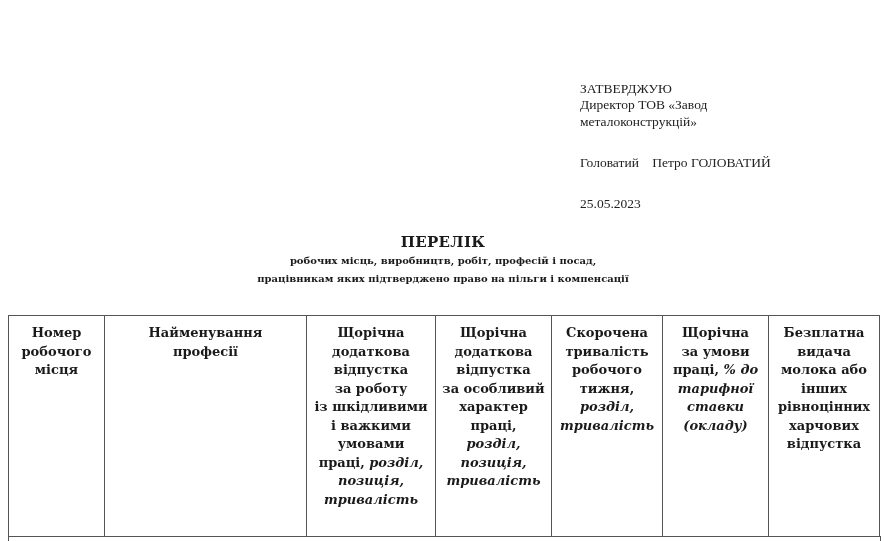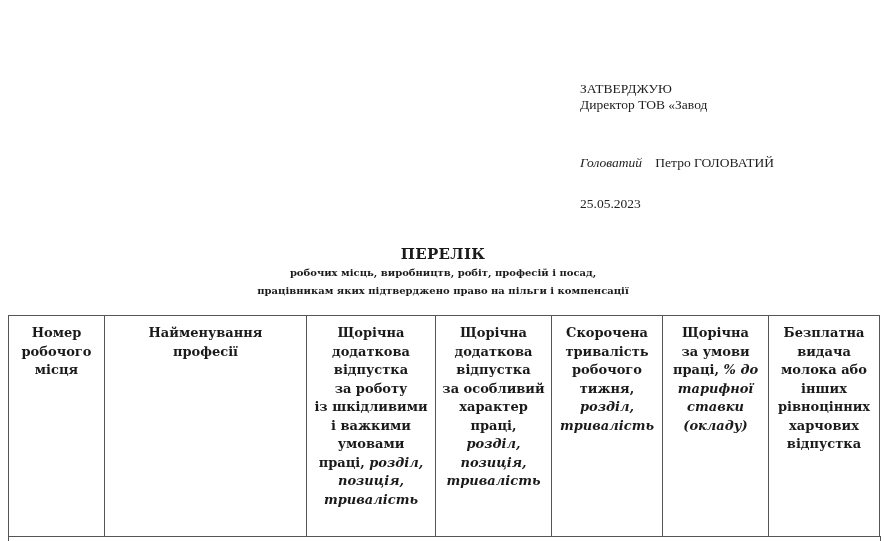--- a/index.html
+++ b/index.html
@@ -9,25 +9,25 @@
     position: relative;
   }
   .approval {
     position: absolute; left: 580px; top: 52px; width: 300px;
     font-family: "Liberation Serif", serif; font-size: 13.5px; color: #222;
   }
   .approval .line { margin: 0; line-height: 17px; }
   .approval .title { position: absolute; top: 4px; margin-top: 24px; }
   .approval .director { position: absolute; top: 44px; width: 190px; line-height: 17px; }
   .approval .sign { position: absolute; top: 102px; white-space: nowrap; }
-  .approval .sign .sig { font-style: italic; margin-right: 10px; }
+  .approval .sign .sig { margin-right: 10px; }
   .approval .date { position: absolute; top: 143px; }
 
   .heading {
-    position: absolute; left: 0; top: 245px; width: 886px; text-align: center;
+    position: absolute; left: 0; top: 233px; width: 886px; text-align: center;
     font-family: "DejaVu Serif", serif; font-weight: bold; color: #1a1a1a;
   }
   .heading .h-title { font-size: 15px; line-height: 19px; letter-spacing: 0.3px; }
   .heading .h-sub { font-size: 10px; line-height: 18px; }
 
   table.list {
     position: absolute; left: 8px; top: 315px; border-collapse: collapse;
     table-layout: fixed; width: 871px;
   }
   table.list th {
@@ -41,20 +41,21 @@
     border-left: 1px solid #555; border-right: 1px solid #555;
   }
 </style>
 </head>
 <body>
 
 <div class="approval">
   <p class="line title">ЗАТВЕРДЖУЮ</p>
   <div class="director">
     <div>Директор ТОВ «Завод</div>
+    <div>металоконструкцій»</div>
   </div>
   <p class="line sign">
     <span class="sig">Головатий</span>
     <span>Петро ГОЛОВАТИЙ</span>
   </p>
   <p class="line date">25.05.2023</p>
 </div>
 
 <div class="heading">
   <div class="h-title">ПЕРЕЛІК</div>

